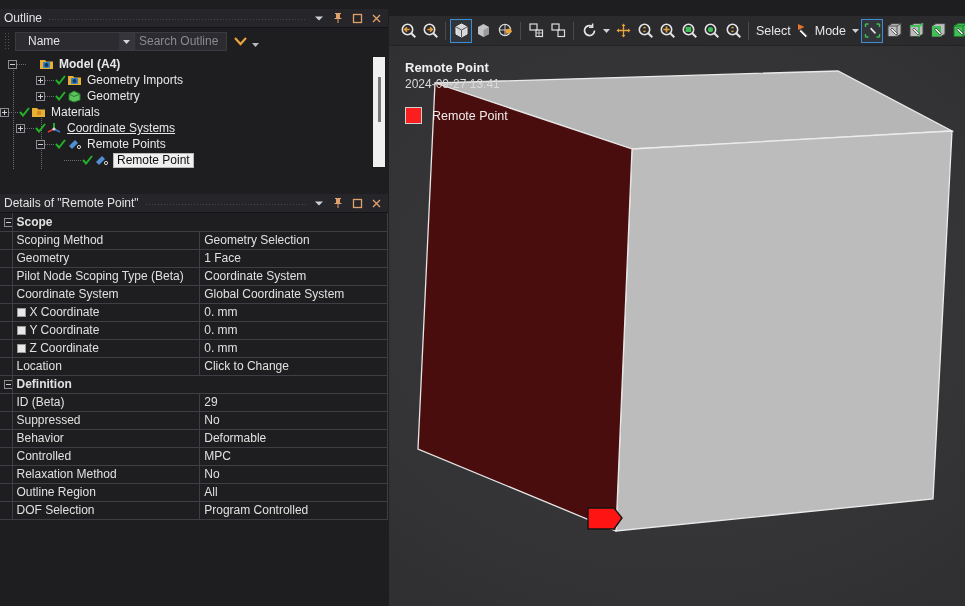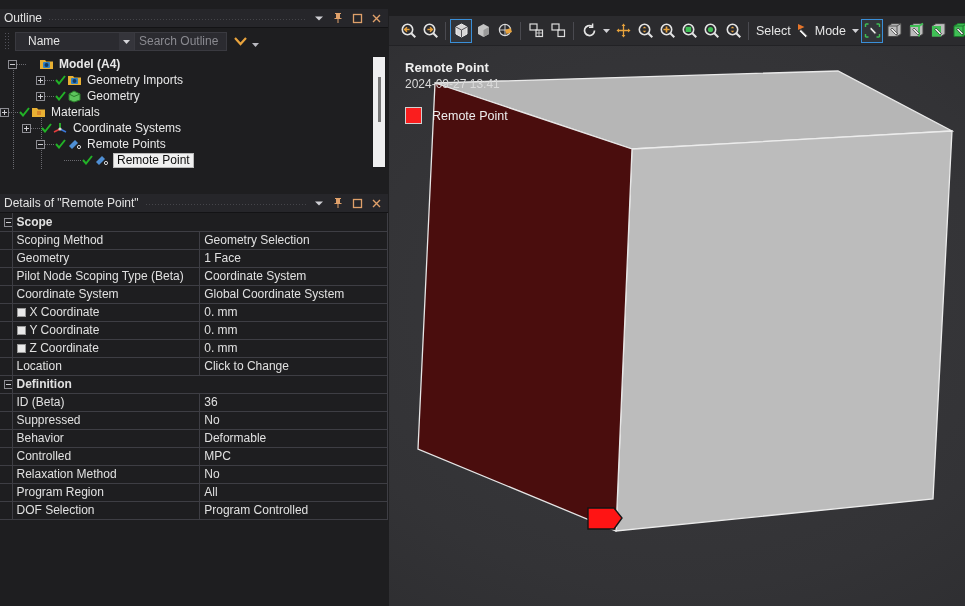--- a/index.html
+++ b/index.html
@@ -387,21 +387,21 @@
         </span>
         <span class="ticon">
           <svg width="15" height="14" viewBox="0 0 15 14">
               <path d="M1 3h5l1.3 1.6H14V12H1z" fill="#e8b033"></path>
               <path d="M6 6l4 0 0 4-4 0z" fill="#d6872a"></path>
             </svg>
         </span>
         <span class="tlabel">Materials</span>
       </div>
 
-      <div class="trow" style="padding-left:22px;">
+      <div class="trow" style="padding-left:16px;text-decoration:underline;">
         <span class="expander plus"></span>
         <span class="dline"></span>
         <span class="check">
           <svg width="11" height="10" viewBox="0 0 11 10">
               <path d="M1 5 L4 8.5 L10 1" stroke="#22b227" stroke-width="2" fill="none"></path>
             </svg>
         </span>
         <span class="ticon">
           <svg width="15" height="14" viewBox="0 0 15 14">
             <path d="M7 8 L7 2" stroke="#2ecb2e" stroke-width="1.6"></path>
@@ -538,21 +538,21 @@
             <td class="valcell">Click to Change</td>
           </tr>
 
           <tr class="grouprow">
             <td class="gutter"><span class="grpbox"></span></td>
             <td colspan="2">Definition</td>
           </tr>
           <tr>
             <td class="gutter"></td>
             <td class="keycell">ID (Beta)</td>
-            <td class="valcell">36</td>
+            <td class="valcell">29</td>
           </tr>
           <tr>
             <td class="gutter"></td>
             <td class="keycell">Suppressed</td>
             <td class="valcell">No</td>
           </tr>
           <tr>
             <td class="gutter"></td>
             <td class="keycell">Behavior</td>
             <td class="valcell">Deformable</td>
@@ -562,21 +562,21 @@
             <td class="keycell">Controlled</td>
             <td class="valcell">MPC</td>
           </tr>
           <tr>
             <td class="gutter"></td>
             <td class="keycell">Relaxation Method</td>
             <td class="valcell">No</td>
           </tr>
           <tr>
             <td class="gutter"></td>
-            <td class="keycell">Program Region</td>
+            <td class="keycell">Outline Region</td>
             <td class="valcell">All</td>
           </tr>
           <tr>
             <td class="gutter"></td>
             <td class="keycell">DOF Selection</td>
             <td class="valcell">Program Controlled</td>
           </tr>
         </tbody>
       </table>
 

